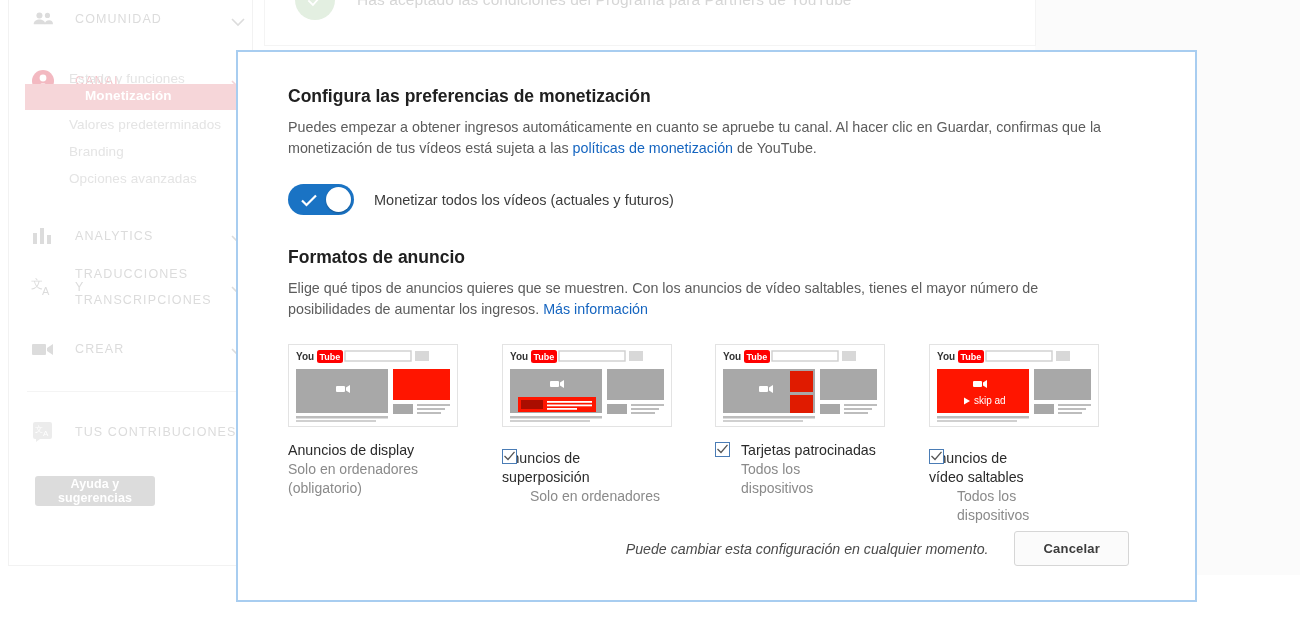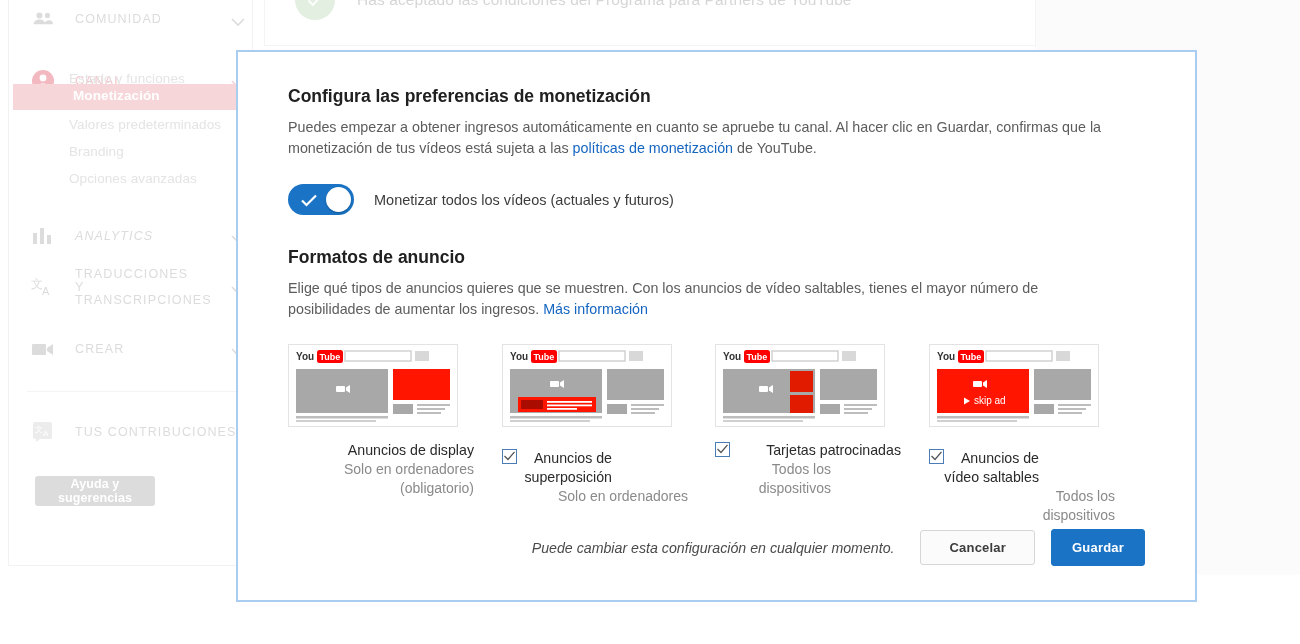--- a/index.html
+++ b/index.html
@@ -48,21 +48,21 @@
     margin-left:20px; font-size:12.5px; letter-spacing:1.1px;
     color:#dcdcdc; font-weight:500; line-height:13px;
   }
   .sb-label.two { width:120px; }
   .sb-chev { position:absolute; right:-4px; top:7px; }
   .sb-sub {
     position:absolute; left:60px; font-size:13.5px; color:#e4e4e4;
     letter-spacing:.1px;
   }
   .sb-sub-active {
-    position:absolute; left:4px; width:245px; height:26px;
+    position:absolute; left:16px; width:245px; height:26px;
     background:#f6d6d9;
   }
   .sb-sub-active span {
     position:absolute; left:60px; top:4px; font-size:13.5px;
     color:#ffffff; font-weight:600; letter-spacing:.1px;
   }
   .sb-divider {
     position:absolute; left:18px; top:431px; width:228px; height:1px;
     background:#f4f4f4;
   }
@@ -216,21 +216,21 @@
     </div>
 
     <div class="sb-sub" style="top:111px;">Estado y funciones</div>
     <div class="sb-sub-active" style="top:124px;">
       <span>Monetización</span>
     </div>
     <div class="sb-sub" style="top:157px;">Valores predeterminados</div>
     <div class="sb-sub" style="top:184px;">Branding</div>
     <div class="sb-sub" style="top:211px;">Opciones avanzadas</div>
 
-    <div class="sb-section" style="top:263px;font-style:italic;">
+    <div class="sb-section" style="top:263px;">
       <span class="sb-icon">
         <svg width="22" height="18" viewBox="0 0 22 18">
           <rect x="1" y="6" width="4" height="11" fill="#dcdcdc"></rect>
           <rect x="8" y="1" width="4" height="16" fill="#dcdcdc"></rect>
           <rect x="15" y="8" width="4" height="9" fill="#dcdcdc"></rect>
         </svg>
       </span>
       <span class="sb-label">ANALYTICS</span>
       <span class="sb-chev">
         <svg width="14" height="9" viewBox="0 0 14 9">
@@ -303,21 +303,21 @@
         </span>
         <span class="knob"></span>
       </div>
       <span class="toggle-label">Monetizar todos los vídeos (actuales y futuros)</span>
     </div>
 
     <h2 class="sec-title2">Formatos de anuncio</h2>
 
     <p class="sec-desc"><span>Elige qué tipos de anuncios quieres que se muestren. Con los anuncios de vídeo saltables, tienes el mayor número de posibilidades de aumentar los ingresos. </span><a class="link" href="#">Más información</a></p>
 
-    <div class="formats" style="height:210px;text-align:right;">
+    <div class="formats" style="height:210px;">
 
       <div class="fcard" style="left:0px;">
         <div class="thumb">
           <svg width="168" height="81" viewBox="0 0 168 81">
             <rect x="0" y="0" width="168" height="81" fill="#ffffff"></rect>
             <text x="7" y="15" font-family="Liberation Sans, sans-serif" font-size="10" font-weight="bold" fill="#333">You</text>
             <rect x="28" y="5" width="26" height="13" rx="2.5" fill="#ff0000"></rect>
             <text x="30.5" y="15" font-family="Liberation Sans, sans-serif" font-size="9" font-weight="bold" fill="#ffffff">Tube</text>
             <rect x="56" y="6" width="66" height="10" fill="none" stroke="#cfcfcf" stroke-width="1.4"></rect>
             <rect x="126" y="6" width="14" height="10" fill="#d8d8d8"></rect>
@@ -456,17 +456,16 @@
           <div class="fname">Anuncios de vídeo saltables</div>
           <div class="fsub">Todos los</div>
           <div class="fsub" style="margin-left:28px;">dispositivos</div>
         </div>
       </div>
     </div>
 
     <div class="footer">
       <span class="foot-note">Puede cambiar esta configuración en cualquier momento.</span>
       <button class="btn btn-cancel">Cancelar</button>
-      <button class="btn btn-save">Guardar</button>
     </div>
 
   </div>
 </div>
 
 </body></html>

